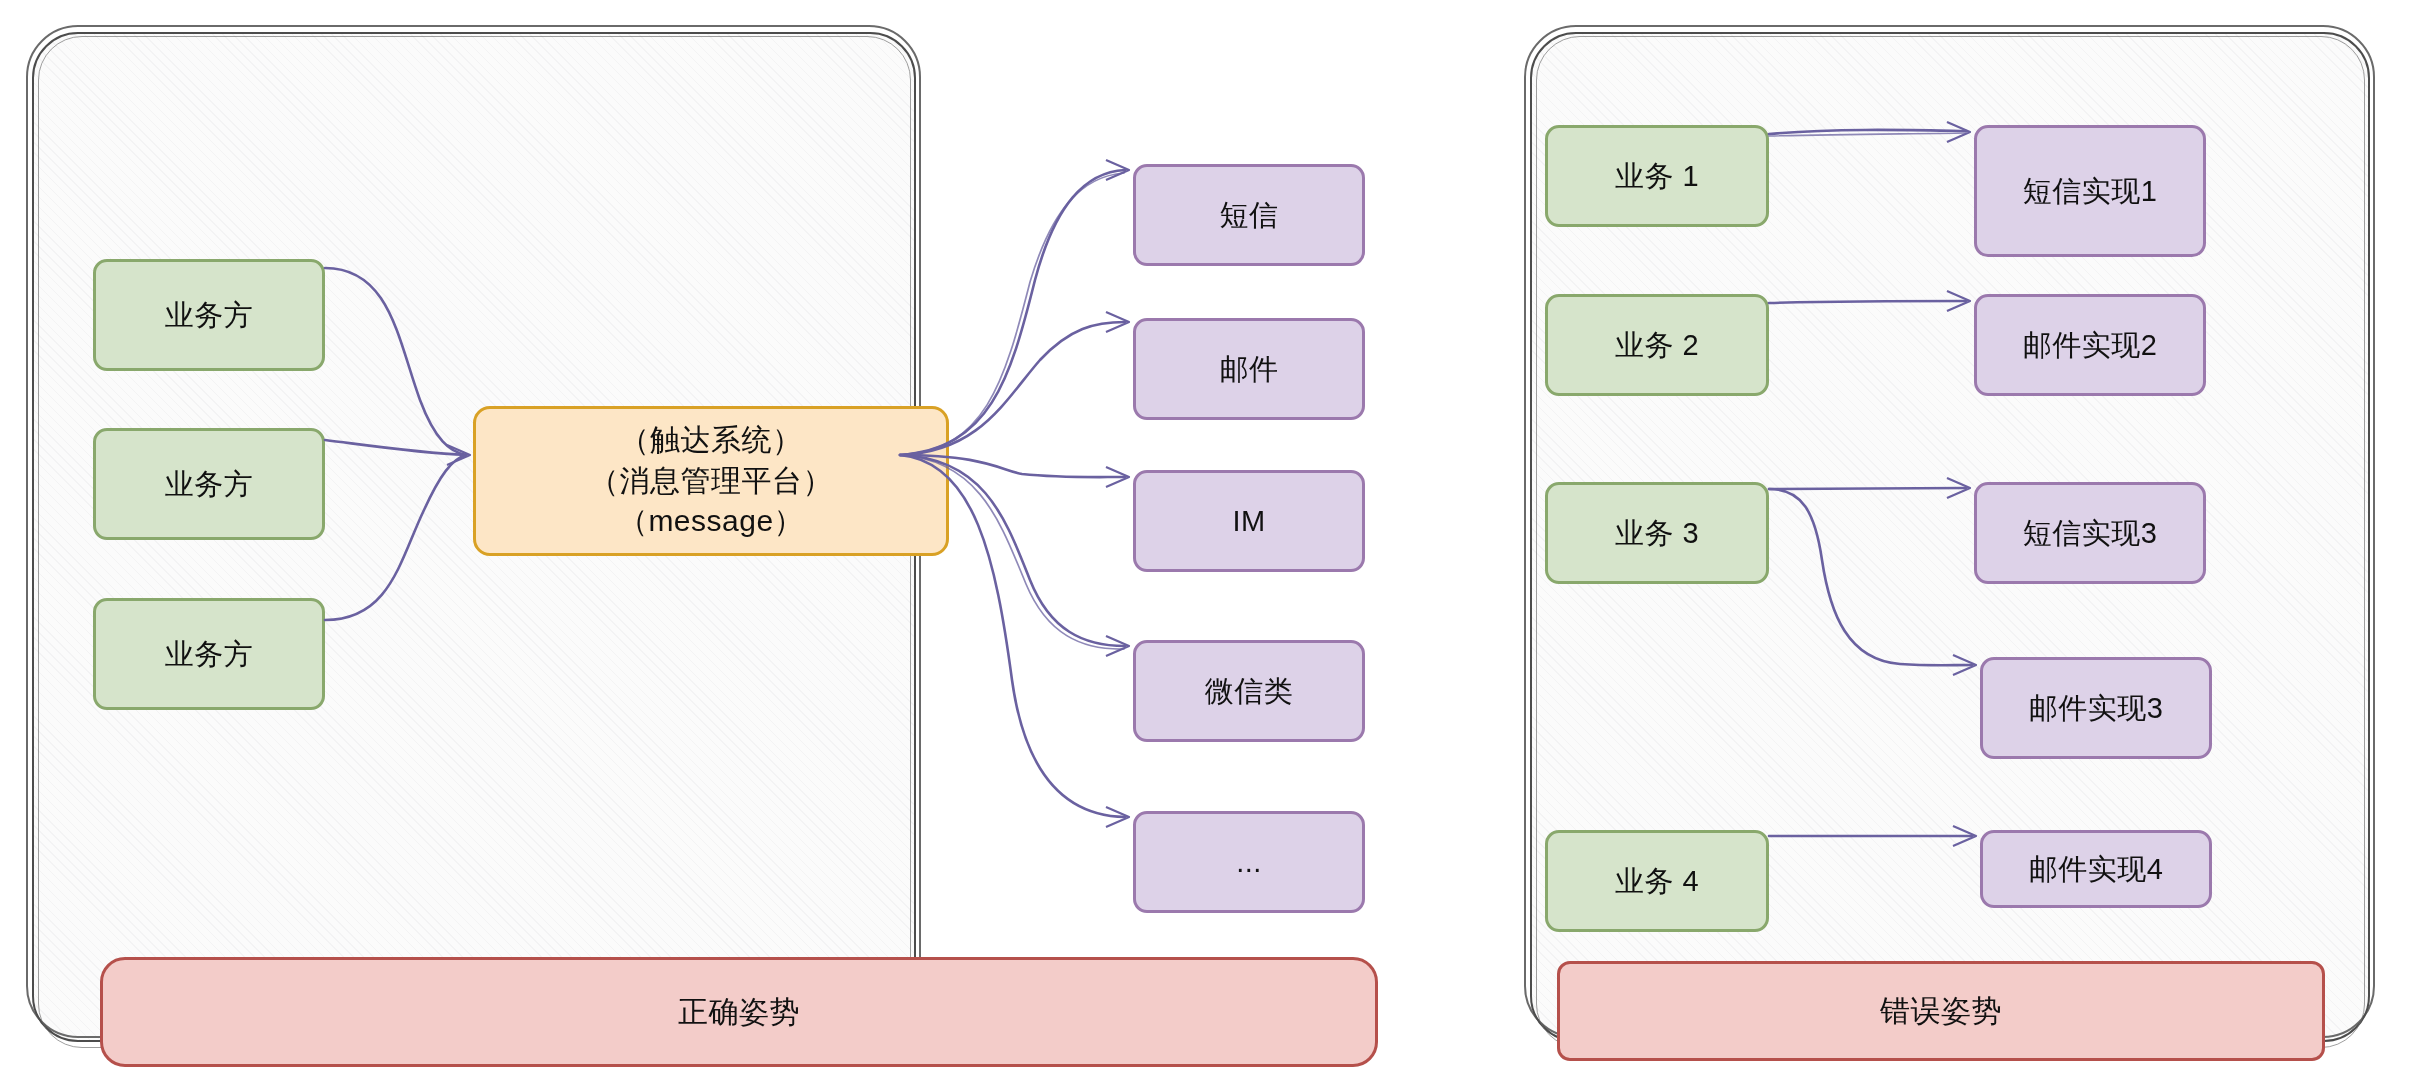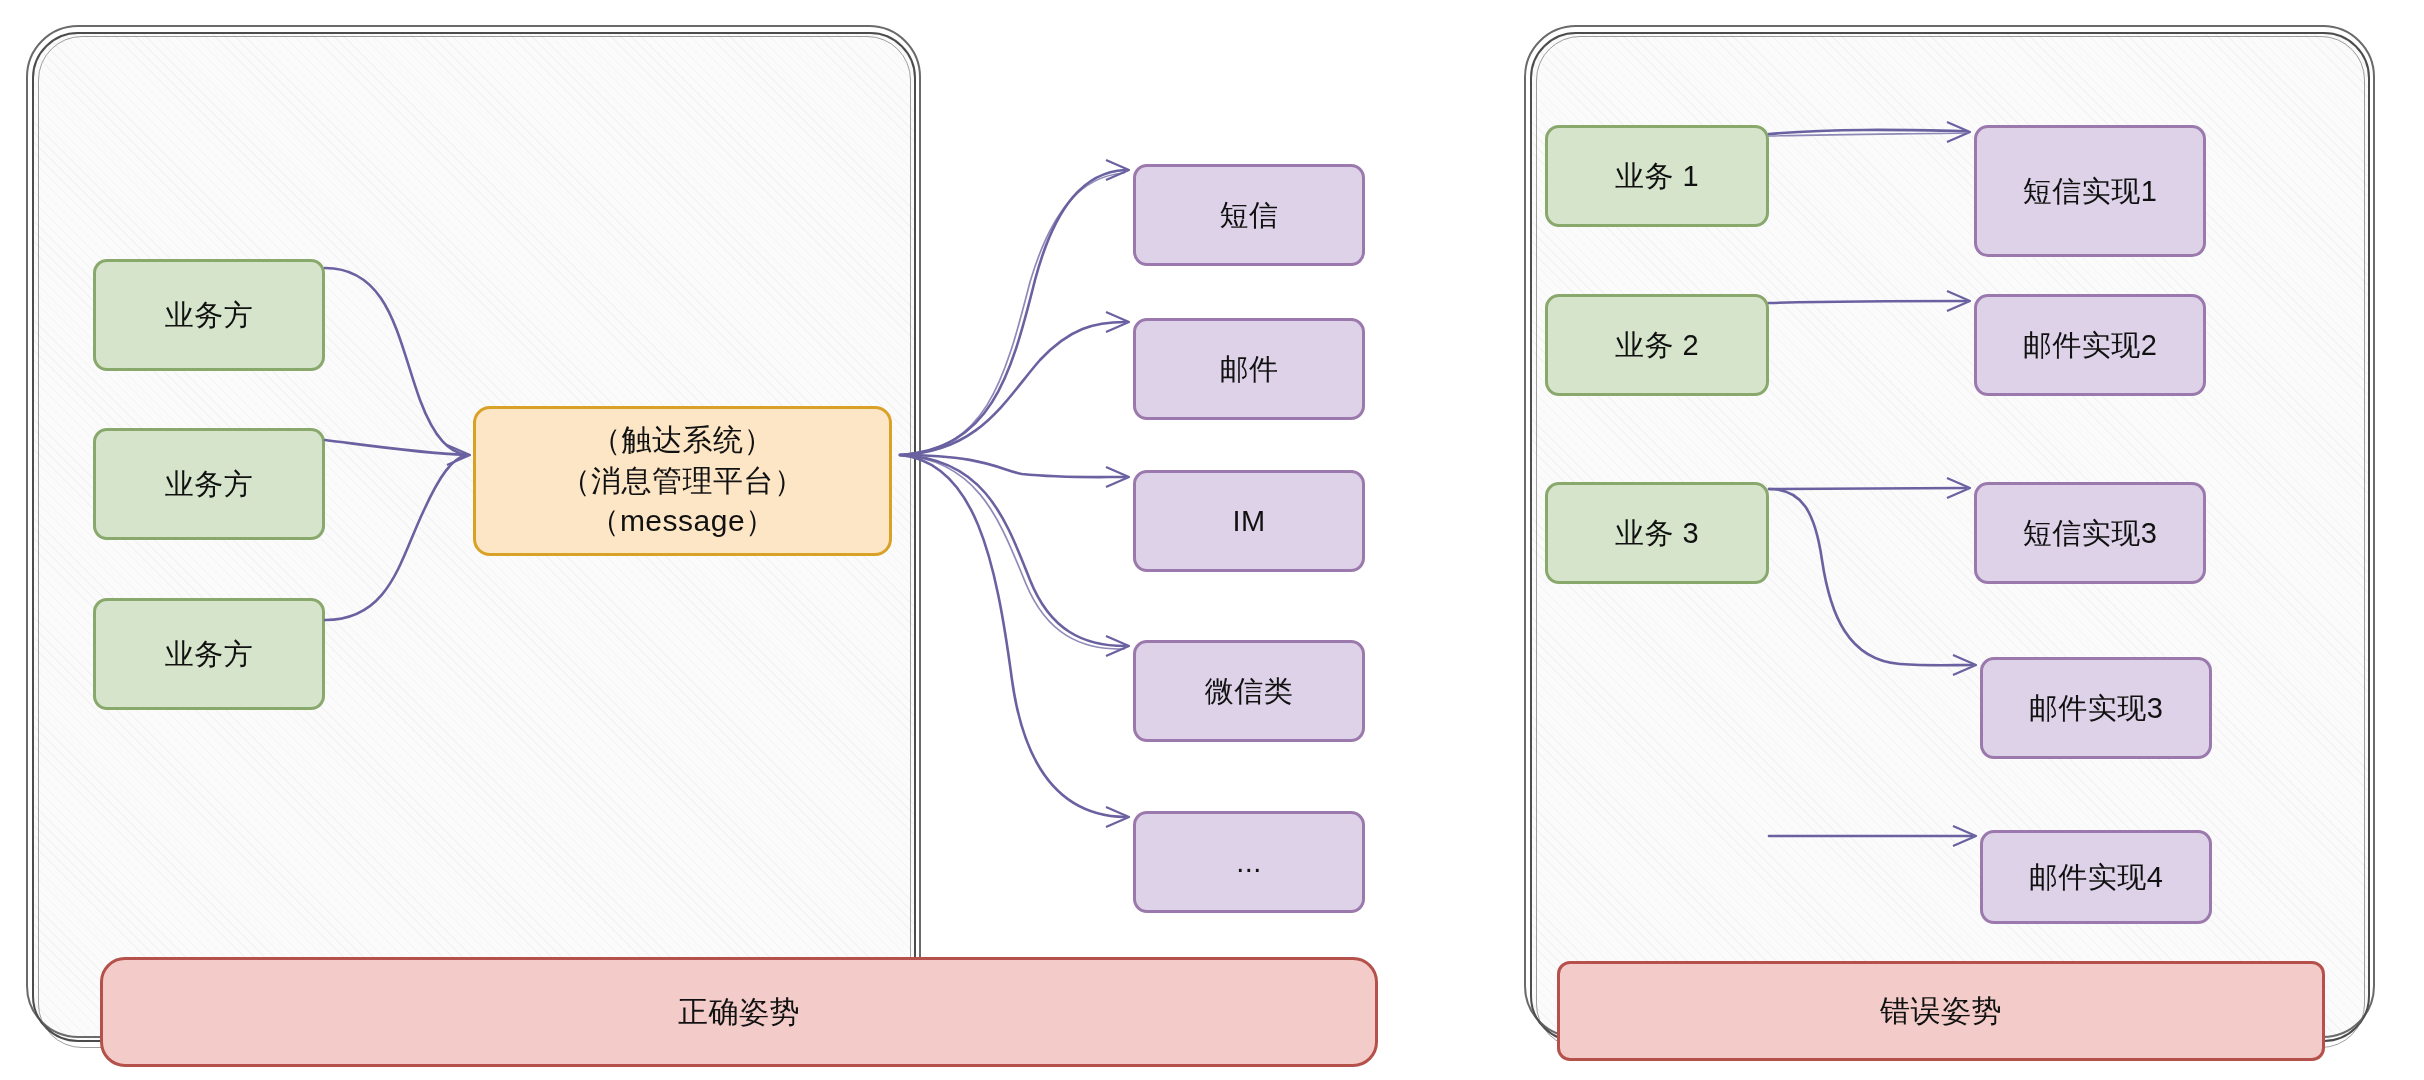--- a/index.html
+++ b/index.html
@@ -124,21 +124,21 @@
   <div class="panel" id="panel-left">
     <div class="panel-edge e2"></div>
     <div class="panel-edge"></div>
     <div class="panel-edge e3"></div>
   </div>
 
   <div class="node green" style="left:93px;  top:214px; width:232px; height:112px;">业务方</div>
   <div class="node green" style="left:93px;  top:383px; width:232px; height:112px;">业务方</div>
   <div class="node green" style="left:93px;  top:553px; width:232px; height:112px;">业务方</div>
 
-  <div class="node orange" style="left:473px; top:361px; width:419px; height:150px; flex-direction:column;">
+  <div class="node orange" style="left:473px; top:361px; width:476px; height:150px; flex-direction:column;">
     <span>（触达系统）</span>
     <span>（消息管理平台）</span>
     <span>（message）</span>
   </div>
 
   <div class="node purple" style="left:1133px; top:119px; width:232px; height:102px;">短信</div>
   <div class="node purple" style="left:1133px; top:273px; width:232px; height:102px;">邮件</div>
   <div class="node purple" style="left:1133px; top:425px; width:232px; height:102px;">IM</div>
   <div class="node purple" style="left:1133px; top:595px; width:232px; height:102px;">微信类</div>
   <div class="node purple" style="left:1133px; top:766px; width:232px; height:102px;">...</div>
@@ -147,26 +147,27 @@
 
   <div class="panel" id="panel-right">
     <div class="panel-edge e2"></div>
     <div class="panel-edge"></div>
     <div class="panel-edge e3"></div>
   </div>
 
   <div class="node green" style="left:1545px; top:80px;  width:224px; height:102px;">业务 1</div>
   <div class="node green" style="left:1545px; top:249px; width:224px; height:102px;">业务 2</div>
   <div class="node green" style="left:1545px; top:437px; width:224px; height:102px;">业务 3</div>
+  <div class="node green" style="left:1545px; top:785px; width:224px; height:102px;">业务 4</div>
 
   <div class="node purple" style="left:1974px; top:80px;  width:232px; height:132px;">短信实现1</div>
   <div class="node purple" style="left:1974px; top:249px; width:232px; height:102px;">邮件实现2</div>
   <div class="node purple" style="left:1974px; top:437px; width:232px; height:102px;">短信实现3</div>
   <div class="node purple" style="left:1980px; top:612px; width:232px; height:102px;">邮件实现3</div>
-  <div class="node purple" style="left:1980px; top:785px; width:232px; height:94px;">邮件实现4</div>
+  <div class="node purple" style="left:1980px; top:785px; width:232px; height:78px;">邮件实现4</div>
 
   <div class="node red" style="left:1557px; top:916px; width:768px; height:100px;">错误姿势</div>
 
   <svg id="arrows" viewBox="0 0 2424 1080">
 
     <g>
       <path class="edge" d="M325,268 C390,268 398,340 420,400 C435,440 450,452 466,455"></path>
     </g>
     <g>
       <path class="edge" d="M325,440 C380,447 420,453 466,455"></path>

